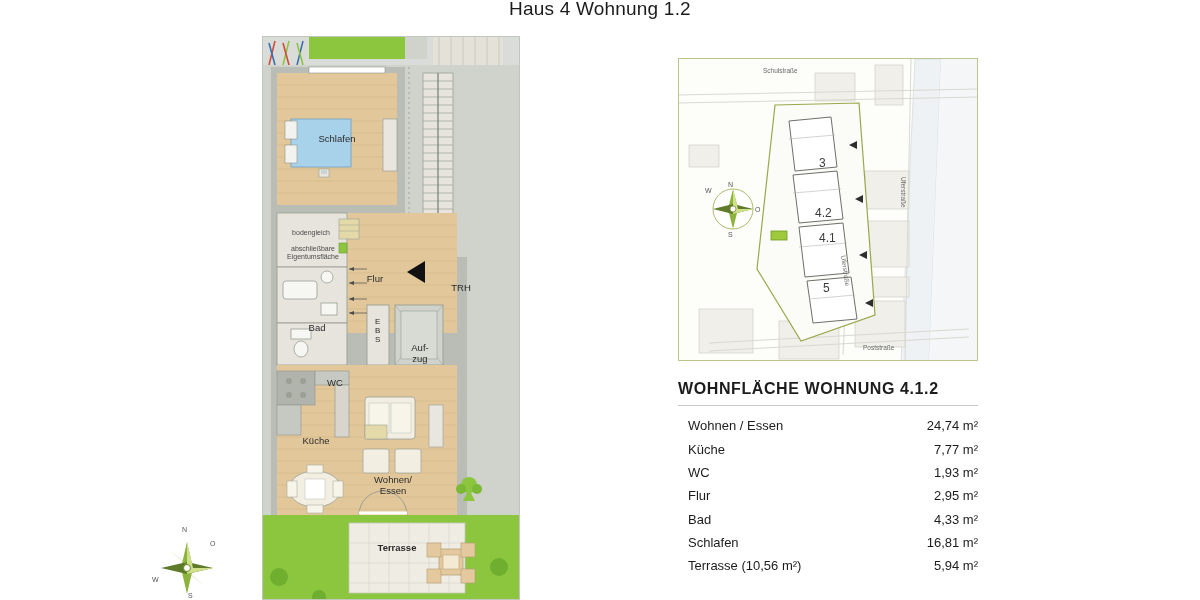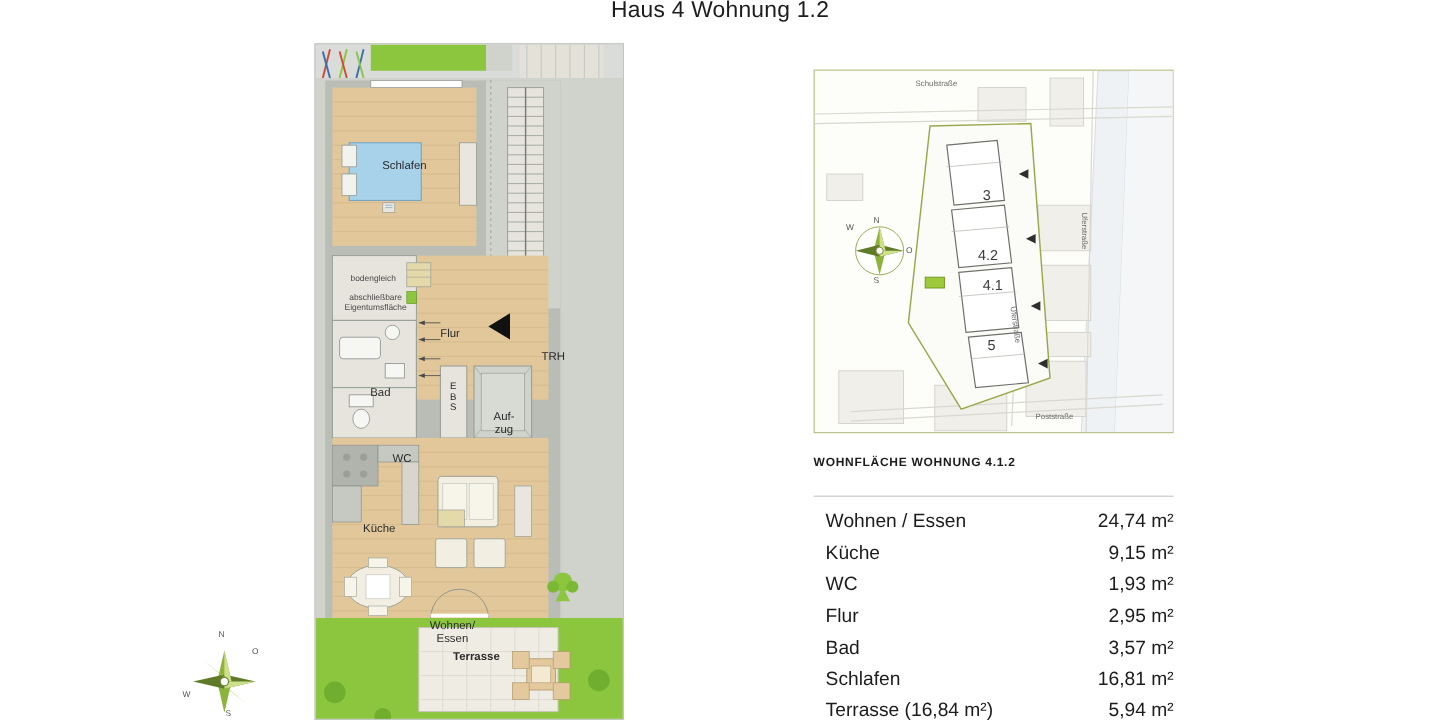--- a/index.html
+++ b/index.html
@@ -89,31 +89,31 @@
   }
 
   
   #areas {
     position: absolute;
     left: 678px;
     top: 380px;
     width: 300px;
   }
   #areas-title {
-    font-size: 10px;
+    font-size: 16px;
     font-weight: bold;
     letter-spacing: 0.6px;
     color: #1c1c1c;
-    padding-bottom: 22px;
+    padding-bottom: 7px;
     border-bottom: 1px solid #c9c9c9;
   }
   .area-row {
     display: flex;
     justify-content: space-between;
-    font-size: 16px;
+    font-size: 13px;
     color: #1c1c1c;
     padding: 4.2px 0 4.2px 10px;
   }
   .area-row .a-name { text-align: left; }
   .area-row .a-val { text-align: left; }
 
   
   #bottom-compass {
     position: absolute;
     left: 148px;
@@ -345,30 +345,30 @@
       <rect x="198" y="532" width="14" height="14" fill="#e4c99e" stroke="#b09a6e" stroke-width="0.6"></rect>
     </g>
 
     <circle cx="16" cy="540" r="9" fill="#6fae2e"></circle>
     <circle cx="236" cy="530" r="9" fill="#6fae2e"></circle>
     <circle cx="56" cy="560" r="7" fill="#6fae2e"></circle>
   </svg>
 
   <div class="room-label" style="left:38px; top:96px; width:72px;">Schlafen</div>
   <div class="room-label" style="left:92px; top:236px; width:40px;">Flur</div>
-  <div class="room-label" style="left:180px; top:255px; width:36px;text-align:center;">TRH</div>
+  <div class="room-label" style="left:180px; top:245px; width:36px;text-align:center;">TRH</div>
   <div class="room-label" style="left:34px; top:285px; width:40px;">Bad</div>
   <div class="room-label" style="left:54px; top:340px; width:36px;">WC</div>
   <div class="room-label vert" style="left:106px; top:280px; width:18px;">E
 B
 S</div>
   <div class="room-label" style="left:136px; top:305px; width:42px;">Auf-
 zug</div>
   <div class="room-label" style="left:30px; top:398px; width:46px;">Küche</div>
-  <div class="room-label" style="left:84px; top:437px; width:60px;margin-top:42px;">Wohnen/
+  <div class="room-label" style="left:100px; top:437px; width:60px;">Wohnen/
 Essen</div>
   <div class="room-label" style="left:104px; top:505px; width:60px;font-weight:bold;">Terrasse</div>
 
   <div class="room-label small" style="left:18px; top:192px; width:60px;">bodengleich</div>
   <div class="room-label small" style="left:18px; top:208px; width:64px;">abschließbare
 Eigentumsfläche</div>
 </div>
 
 <div id="sitemap">
   <svg width="300" height="303" viewBox="0 0 300 303">
@@ -452,40 +452,40 @@
   <div id="areas-title">WOHNFLÄCHE WOHNUNG 4.1.2</div>
 
   <div style="height:8px;"></div>
 
   <div class="area-row">
     <span class="a-name">Wohnen / Essen</span>
     <span class="a-val">24,74 m²</span>
   </div>
   <div class="area-row">
     <span class="a-name">Küche</span>
-    <span class="a-val">9,15 m²</span>
+    <span class="a-val">7,77 m²</span>
   </div>
   <div class="area-row">
     <span class="a-name">WC</span>
     <span class="a-val">1,93 m²</span>
   </div>
   <div class="area-row">
     <span class="a-name">Flur</span>
     <span class="a-val">2,95 m²</span>
   </div>
   <div class="area-row">
     <span class="a-name">Bad</span>
-    <span class="a-val">3,57 m²</span>
+    <span class="a-val">4,33 m²</span>
   </div>
   <div class="area-row">
     <span class="a-name">Schlafen</span>
     <span class="a-val">16,81 m²</span>
   </div>
   <div class="area-row">
-    <span class="a-name">Terrasse (16,84 m²)</span>
+    <span class="a-name">Terrasse (10,56 m²)</span>
     <span class="a-val">5,94 m²</span>
   </div>
 </div>
 
 <div id="bottom-compass">
   <svg width="78" height="74" viewBox="0 0 78 74">
     <g transform="translate(39,42)">
       <path d="M0 -26 L6 0 L0 26 L-6 0 Z" fill="#8cb43c"></path>
       <path d="M-26 0 L0 -6 L26 0 L0 6 Z" fill="#5f7a28"></path>
       <path d="M0 -26 L6 0 L0 0 Z" fill="#cfe08a"></path>

